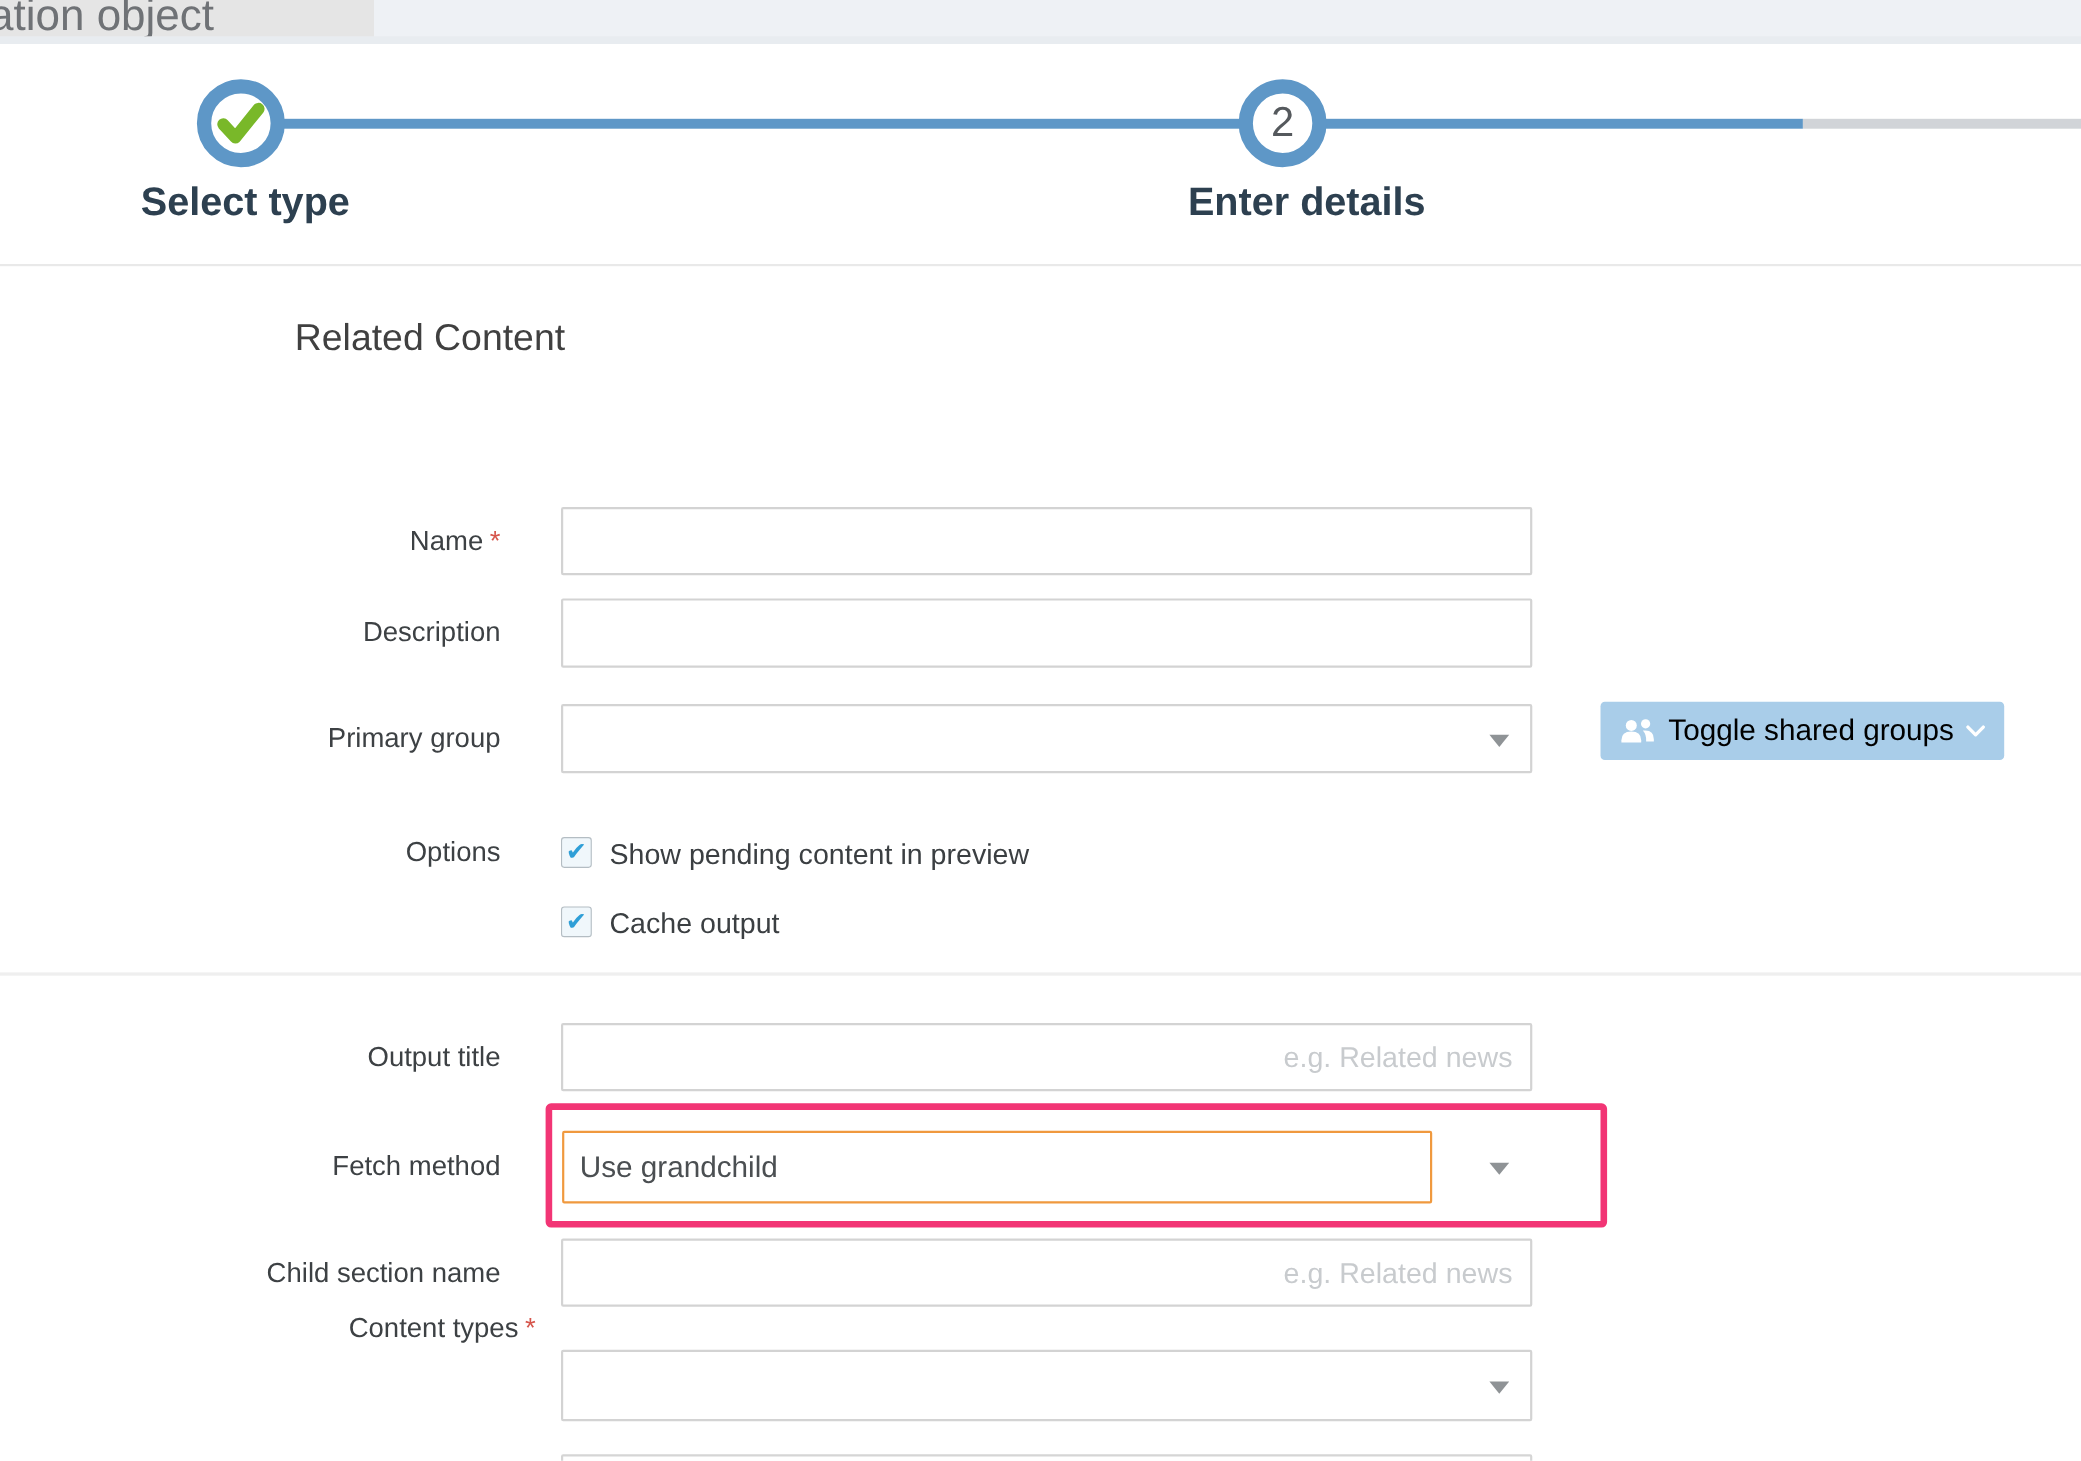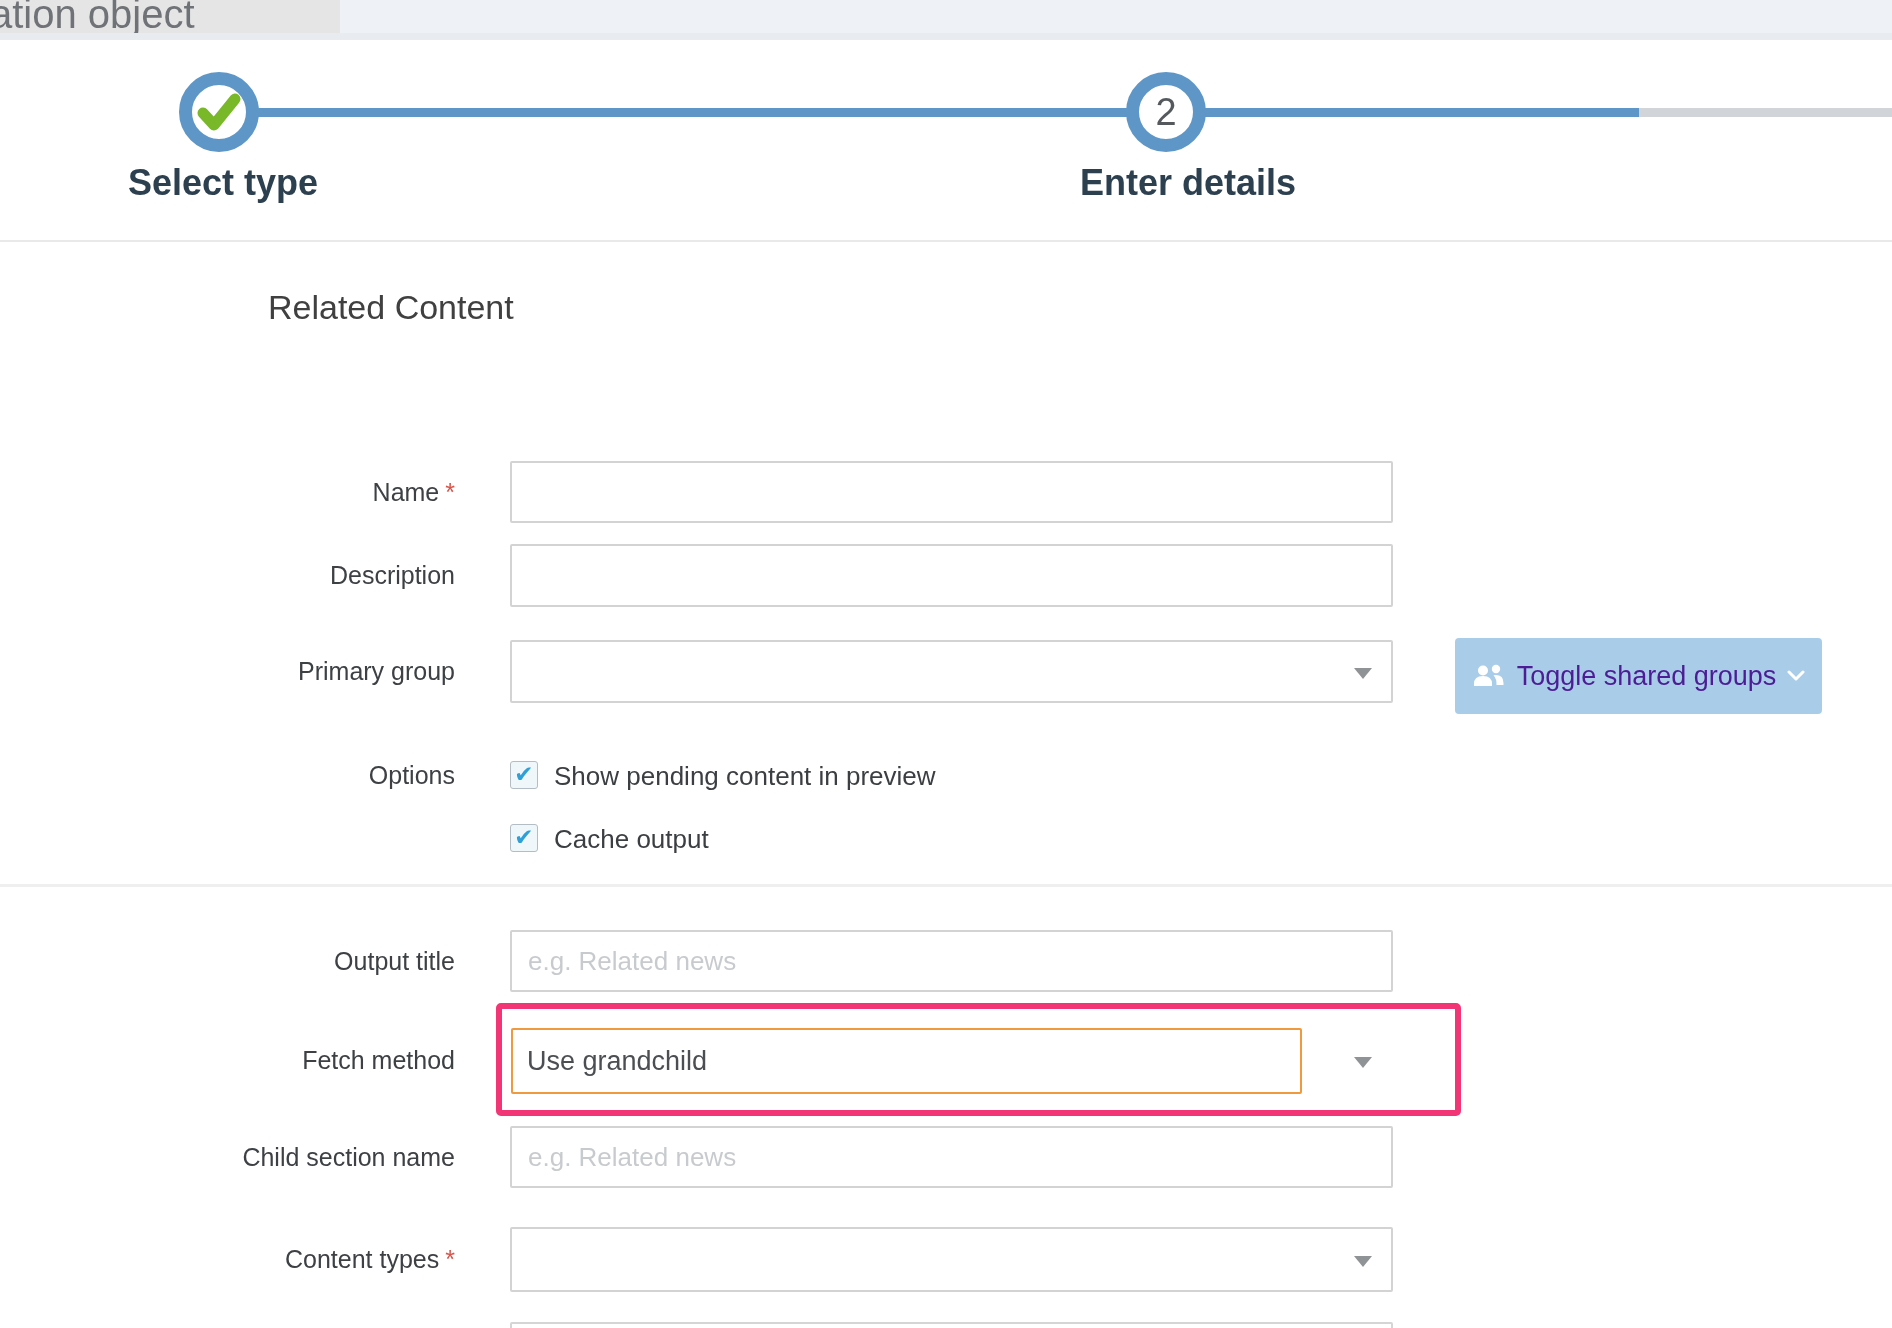--- a/index.html
+++ b/index.html
@@ -44,38 +44,38 @@
   .form-heading{left:268px;top:288px;font-size:34px;font-weight:300;color:#404040;}
 
   .flabel{
     left:0;width:455px;text-align:right;font-size:25px;line-height:30px;color:#3d4144;
   }
   .req{color:#d6564c;margin-left:6px;font-size:25px;}
 
   .tinput{
     position:absolute;left:510px;width:883px;height:62px;box-sizing:border-box;
     border:2px solid #d3d3d3;border-radius:2px;background:#fff;
-    font-family:inherit;font-size:26px;color:#4b4f52;padding:0 16px;outline:none;
+    font-family:inherit;font-size:26px;color:#4b4f52;padding:0 16px;outline:none;text-align:right;
   }
   .tinput::placeholder{color:#c8cbce;opacity:1;}
 
   .dselect{
     position:absolute;left:510px;width:883px;height:63px;box-sizing:border-box;
     border:2px solid #d3d3d3;border-radius:2px;background:#fff;
   }
   .caret{
     position:absolute;width:0;height:0;
     border-left:9px solid transparent;border-right:9px solid transparent;
     border-top:11px solid #8f9396;
   }
 
   .toggle-btn{
-    left:1455px;top:638px;width:367px;height:76px;background:#a9cde9;border-radius:4px;
+    left:1455px;top:638px;width:367px;height:53px;background:#a9cde9;border-radius:4px;
     display:flex;align-items:center;justify-content:center;gap:11px;
-    color:#4c1d95;font-size:27px;cursor:pointer;
+    color:#000000;font-size:27px;cursor:pointer;
   }
 
   .checkbox{
     left:510px;width:28px;height:28px;box-sizing:border-box;background:#f0f7fb;
     border:1px solid #b4bdc3;border-radius:3px;
     display:flex;align-items:center;justify-content:center;
   }
   .checkglyph{font-size:23px;line-height:23px;color:#2f9fd7;margin-top:-2px;}
   .cblabel{left:554px;font-size:26px;line-height:30px;color:#3b3f42;}
 
@@ -180,20 +180,20 @@
 <div class="abs fetch-select">
   <span class="fetch-value">Use grandchild</span>
   <div class="caret" style="left:841px;top:27px;"></div>
 </div>
 
 <div class="abs flabel" style="top:1142px;">
   <span>Child section name</span>
 </div>
 <input class="tinput" style="top: 1126px;" placeholder="e.g. Related news">
 
-<div class="abs flabel" style="top:1244px;">
+<div class="abs flabel" style="top:1192px;margin-left:32px;">
   <span>Content types</span><span class="req">*</span>
 </div>
 <div class="dselect" style="top:1227px;height:65px;">
   <div class="caret" style="left:842px;top:27px;"></div>
 </div>
 
 <div class="abs partial-input"></div>
 
 </body></html>

